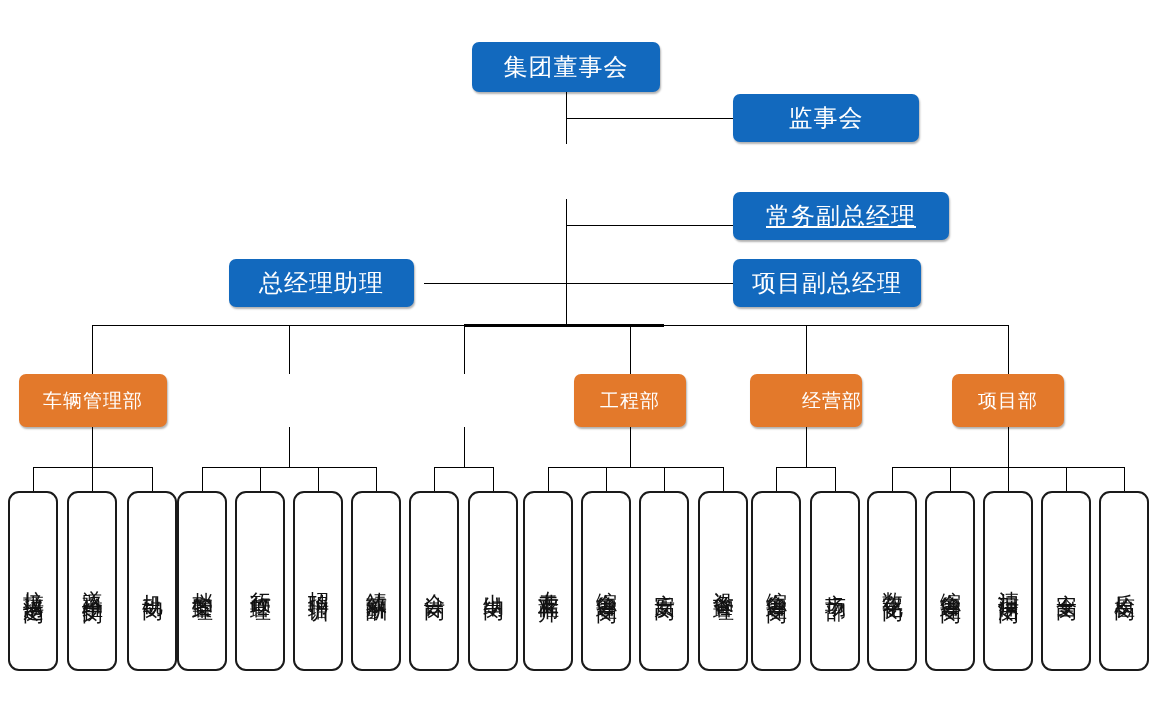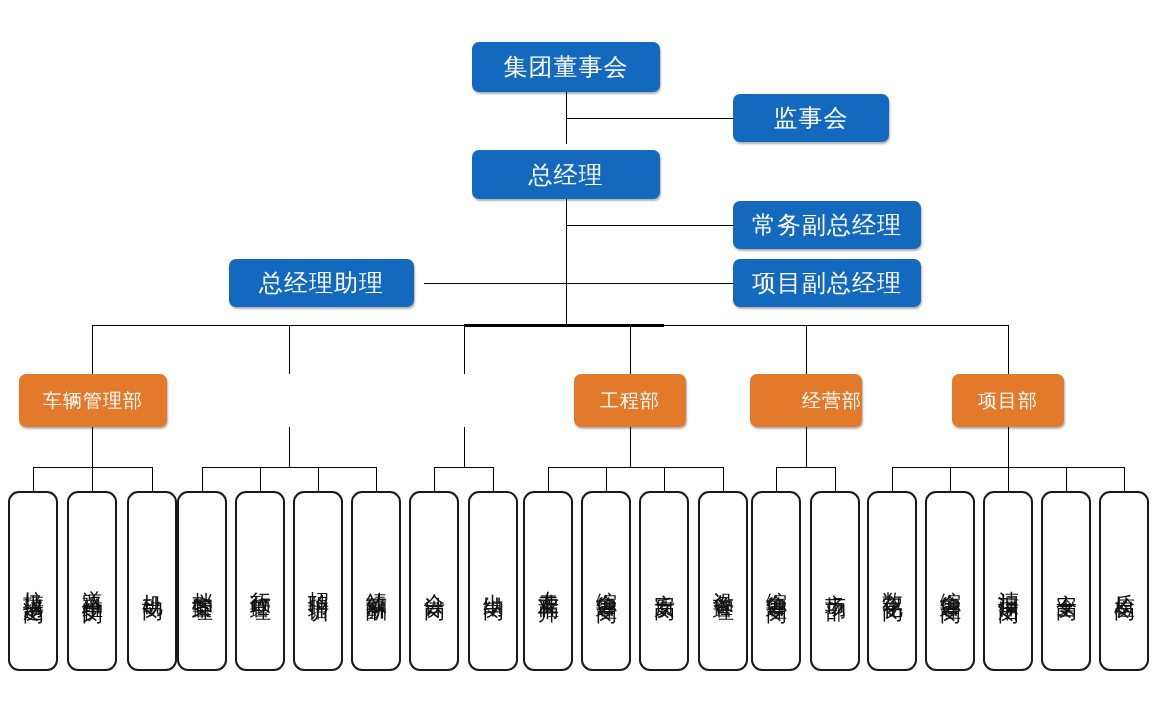--- a/index.html
+++ b/index.html
@@ -130,29 +130,26 @@
   <div class="ln v" style="left:892px;top:467px;height:24px;"></div>
   <div class="ln v" style="left:950px;top:467px;height:24px;"></div>
   <div class="ln v" style="left:1008px;top:467px;height:24px;"></div>
   <div class="ln v" style="left:1066px;top:467px;height:24px;"></div>
   <div class="ln v" style="left:1124px;top:467px;height:24px;"></div>
 
   <div class="node blue" style="left:472px;top:42px;width:188px;height:50px;">
     <span>集团董事会</span>
   </div>
 
-  <div class="node blue" style="left:733px;top:94px;width:156px;height:48px;">
+  <div class="node blue" style="left:733px;top:94px;width:186px;height:48px;">
     <span>监事会</span>
   </div>
 
-  <div class="node blue" style="left:472px;top:150px;width:188px;height:49px;">
-    <span>总经理</span>
-  </div>
-
-  <div class="node blue" style="left:733px;top:201px;width:188px;height:48px;">
+
+  <div class="node blue" style="left:733px;top:192px;width:216px;height:48px;text-decoration:underline;">
     <span>常务副总经理</span>
   </div>
 
   <div class="node blue" style="left:733px;top:259px;width:188px;height:48px;">
     <span>项目副总经理</span>
   </div>
 
   <div class="node blue" style="left:229px;top:259px;width:185px;height:48px;">
     <span>总经理助理</span>
   </div>

